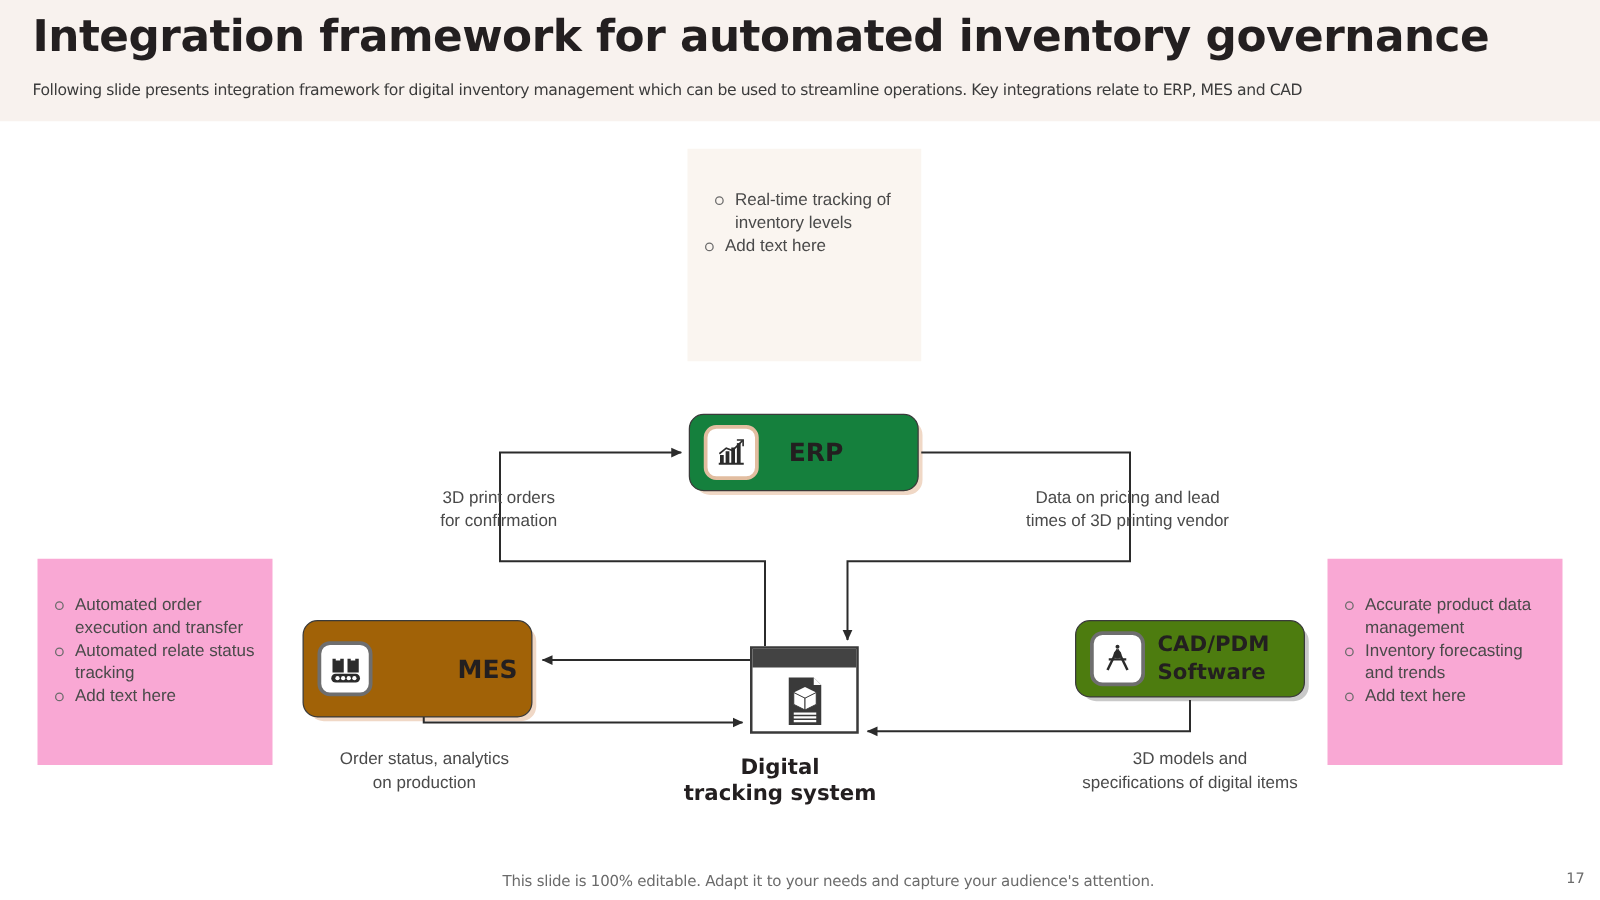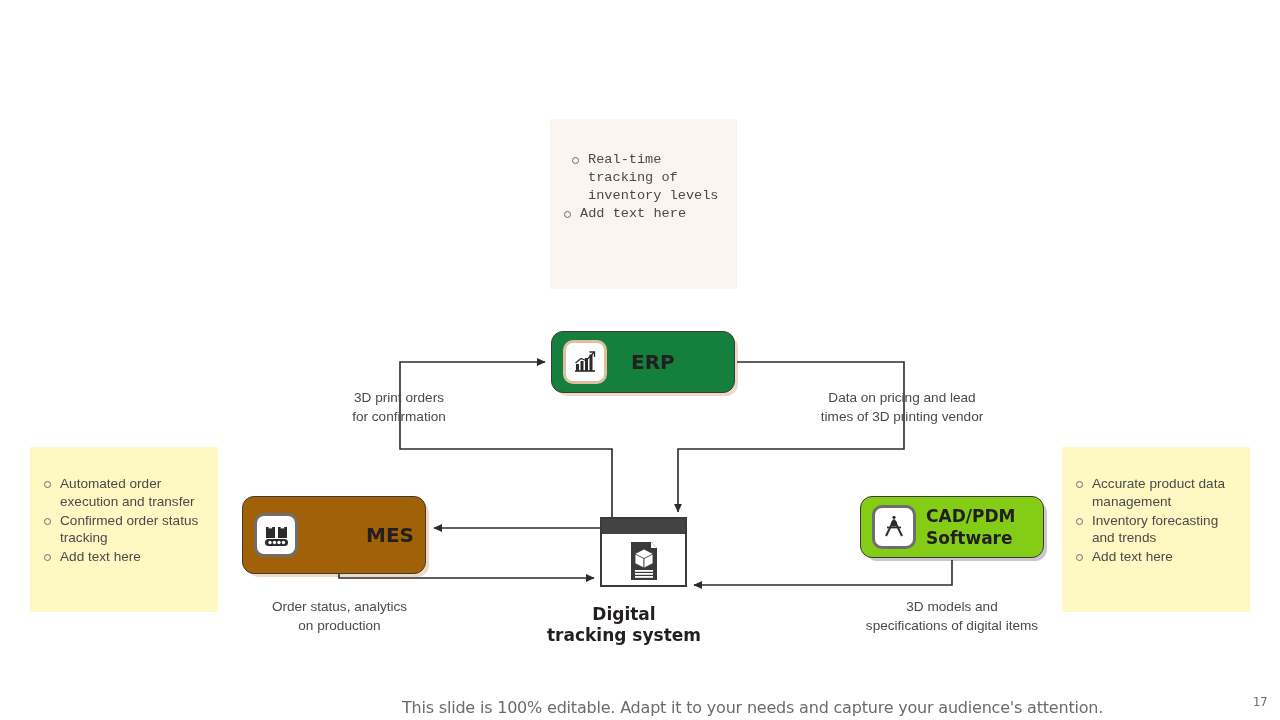--- a/index.html
+++ b/index.html
@@ -26,38 +26,38 @@
   }
   .subtitle{
     position:absolute;left:26px;top:64px;
     font-size:12.5px;color:#3b3b3b;
     font-family:"DejaVu Sans", sans-serif;
     letter-spacing:-0.35px;
     white-space:nowrap;
   }
 
   
-  .panel{position:absolute;background:#fef9c3;}
+  .panel{position:absolute;background:#f9a8d4;}
   .panel.cream{background:#faf5f0;}
   .panel ul{
     list-style:none;margin:0;padding:0;
   }
   .panel li{
     position:relative;
     font-size:13.6px;line-height:17.8px;color:#4a4a4a;
     padding-left:18px;margin:0 0 1px 0;
   }
   .panel li:before{
     content:"";
     position:absolute;left:2px;top:6px;
     width:5px;height:5px;border:1px solid #6b6b6b;border-radius:50%;
   }
 
   #panel-top{left:550px;top:119px;width:187px;height:170px;}
-  #panel-top ul{padding:32px 18px 0 12px;font-family:Liberation Mono, monospace;}
+  #panel-top ul{padding:32px 18px 0 12px;}
   #panel-top li:first-child{padding-left:26px;}
   #panel-top li:first-child:before{left:10px;}
 
   #panel-left{left:30px;top:447px;width:188px;height:165px;}
   #panel-left ul{padding:28px 10px 0 12px;}
 
   #panel-right{left:1062px;top:447px;width:188px;height:165px;}
   #panel-right ul{padding:28px 10px 0 12px;}
 
   
@@ -103,21 +103,21 @@
   }
   #node-mes .icon-wrap{border:3px solid #6e6e6e;}
   #node-mes .node-label{margin-left:22px;}
   #node-mes .shadow{
     position:absolute;left:4px;top:4px;right:-4px;bottom:-4px;
     border-radius:12px;background:#f0d8c6;z-index:-1;
   }
 
   #node-cad{
     left:860px;top:496px;width:184px;height:62px;
-    background:#84cc16;border:1.5px solid #3a3a3a;
+    background:#4d7c0f;border:1.5px solid #3a3a3a;
     padding-left:11px;
   }
   #node-cad .icon-wrap{border:3px solid #6e6e6e;}
   #node-cad .node-label{margin-left:10px;font-size:17px;}
   #node-cad .shadow{
     position:absolute;left:4px;top:4px;right:-4px;bottom:-4px;
     border-radius:12px;background:#c9c9c9;z-index:-1;
   }
 
   
@@ -147,36 +147,40 @@
   }
   #edge-3dprint{left:309px;top:389px;width:180px;}
   #edge-pricing{left:802px;top:389px;width:200px;}
   #edge-confirmed{left:446px;top:484px;width:140px;}
   #edge-orderstatus{left:247px;top:598px;width:185px;}
   #edge-3dmodels{left:845px;top:598px;width:214px;}
 
   
   .footer-note{
     position:absolute;left:402px;top:698px;
-    font-size:16px;color:#6b6b6b;
+    font-size:12px;color:#6b6b6b;
     font-family:"DejaVu Sans", sans-serif;
     letter-spacing:-0.2px;
     white-space:nowrap;
   }
   .page-num{
     position:absolute;left:1253px;top:695px;
     font-size:11.5px;color:#6b6b6b;
     font-family:"DejaVu Sans", sans-serif;
   }
 </style>
 </head>
 <body>
 
 <div class="slide">
 
+  <div class="header">
+    <div class="title">Integration framework for automated inventory governance</div>
+    <div class="subtitle">Following slide presents integration framework for digital inventory management which can be used to streamline operations. Key integrations relate to ERP, MES and CAD</div>
+  </div>
 
   <svg class="connectors" viewBox="0 0 1280 720">
     <defs>
       <marker id="arrow" markerWidth="9" markerHeight="9" refX="8" refY="4.5" orient="auto" markerUnits="userSpaceOnUse">
         <path d="M0,0.6 L8.6,4.5 L0,8.4 z" fill="#2b2b2b"></path>
       </marker>
     </defs>
 
     <path d="M612,517 L612,449 L400,449 L400,362 L545,362" fill="none" stroke="#2b2b2b" stroke-width="1.6" marker-end="url(#arrow)"></path>
 
@@ -192,21 +196,21 @@
   <div class="panel cream" id="panel-top">
     <ul>
       <li>Real-time tracking of inventory levels</li>
       <li>Add text here</li>
     </ul>
   </div>
 
   <div class="panel" id="panel-left">
     <ul>
       <li>Automated order execution and transfer</li>
-      <li>Confirmed order status tracking</li>
+      <li>Automated relate status tracking</li>
       <li>Add text here</li>
     </ul>
   </div>
 
   <div class="panel" id="panel-right">
     <ul>
       <li>Accurate product data management</li>
       <li>Inventory forecasting and trends</li>
       <li>Add text here</li>
     </ul>

